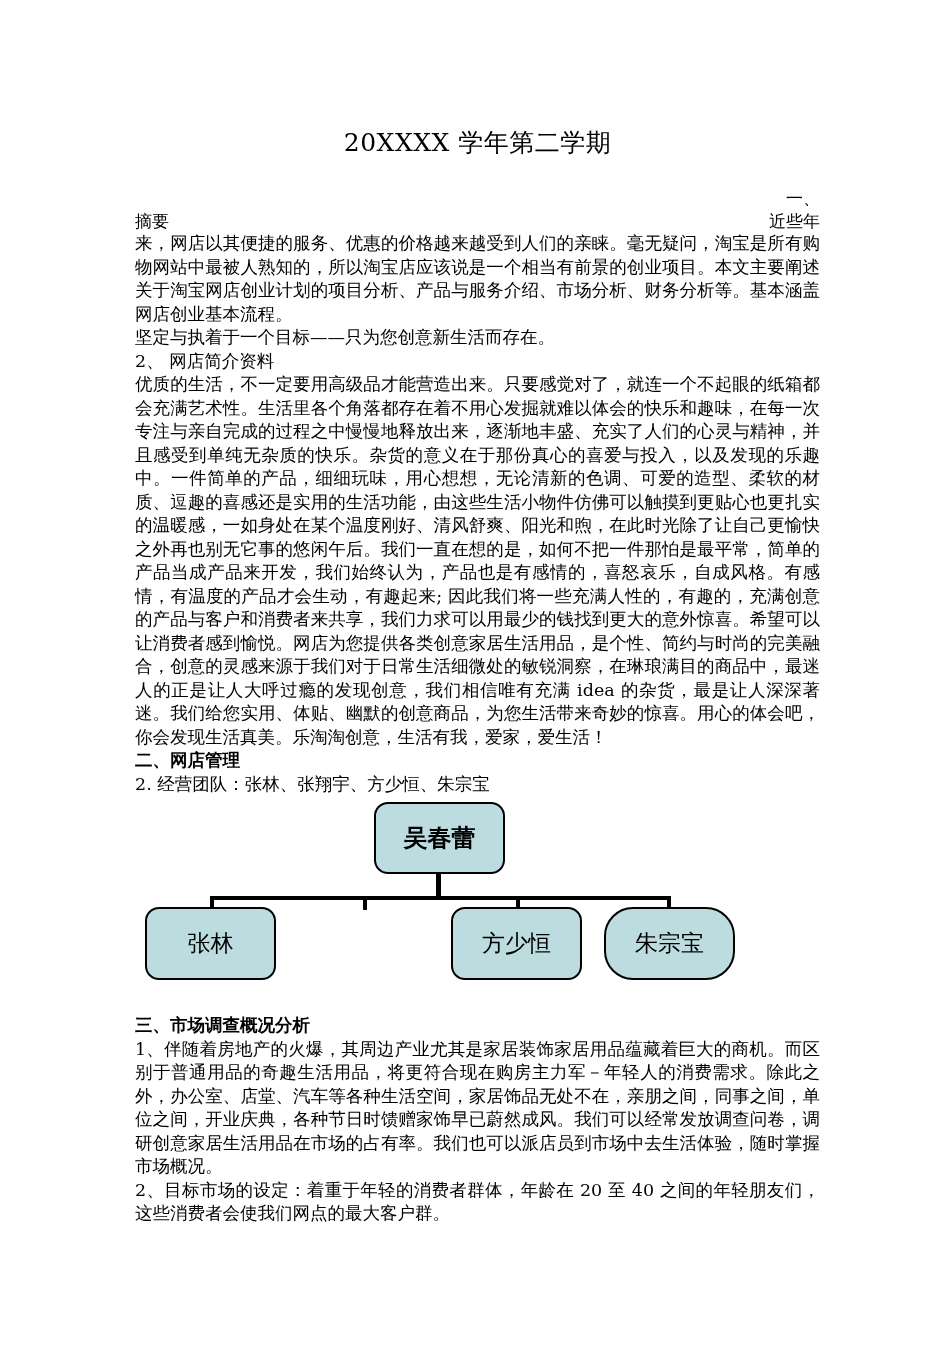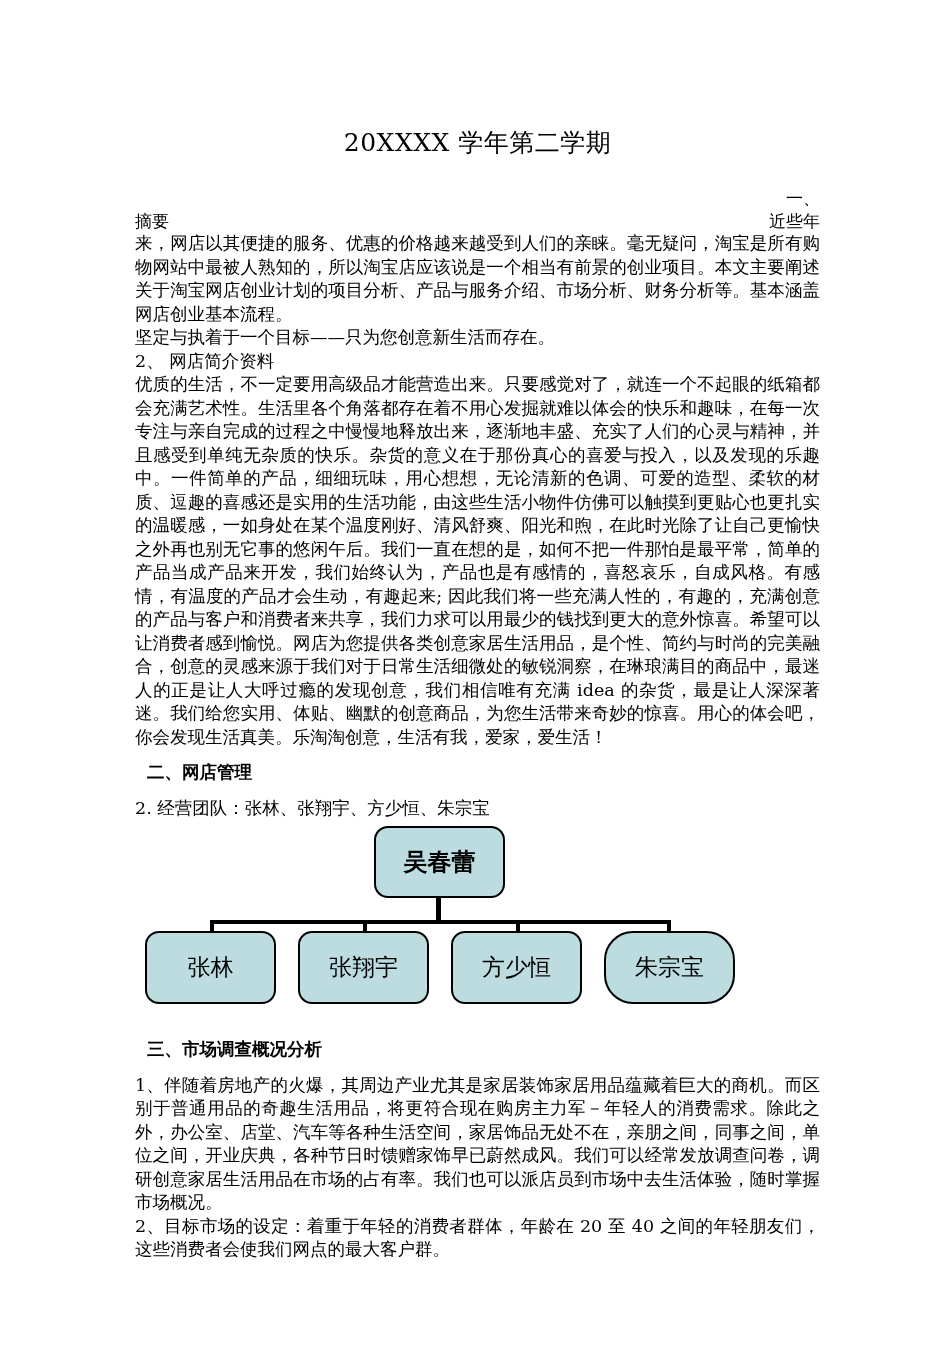--- a/index.html
+++ b/index.html
@@ -56,21 +56,21 @@
     text-align: justify;
     text-justify: inter-ideograph;
     letter-spacing: 0px;
   }
 
   p.body-text.cont {
     text-indent: 0;
   }
 
   .heading-b {
-    margin: 12px;
+    margin: 0;
     font-size: 17.5px;
     line-height: 23.5px;
     font-weight: bold;
     font-family: "DejaVu Sans", "Liberation Sans", sans-serif;
   }
 
   .plain-line {
     margin: 0;
     font-size: 17.5px;
     line-height: 23.5px;
@@ -161,21 +161,20 @@
   <div class="org-chart">
     <div class="conn v-root"></div>
     <div class="conn h-bar"></div>
     <div class="conn v1"></div>
     <div class="conn v2"></div>
     <div class="conn v3"></div>
     <div class="conn v4"></div>
 
     <div class="node root">吴春蕾</div>
     <div class="node child c1">张林</div>
-    <div class="node child c2">张翔宇</div>
     <div class="node child c3">方少恒</div>
     <div class="node child c4">朱宗宝</div>
   </div>
 
   <p class="heading-b sec3">三、市场调查概况分析</p>
   <p class="body-text">1、伴随着房地产的火爆，其周边产业尤其是家居装饰家居用品蕴藏着巨大的商机。而区别于普通用品的奇趣生活用品，将更符合现在购房主力军－年轻人的消费需求。除此之外，办公室、店堂、汽车等各种生活空间，家居饰品无处不在，亲朋之间，同事之间，单位之间，开业庆典，各种节日时馈赠家饰早已蔚然成风。我们可以经常发放调查问卷，调研创意家居生活用品在市场的占有率。我们也可以派店员到市场中去生活体验，随时掌握市场概况。</p>
   <p class="body-text">2、目标市场的设定：着重于年轻的消费者群体，年龄在 20 至 40 之间的年轻朋友们，这些消费者会使我们网点的最大客户群。</p>
 
 </div>
 

